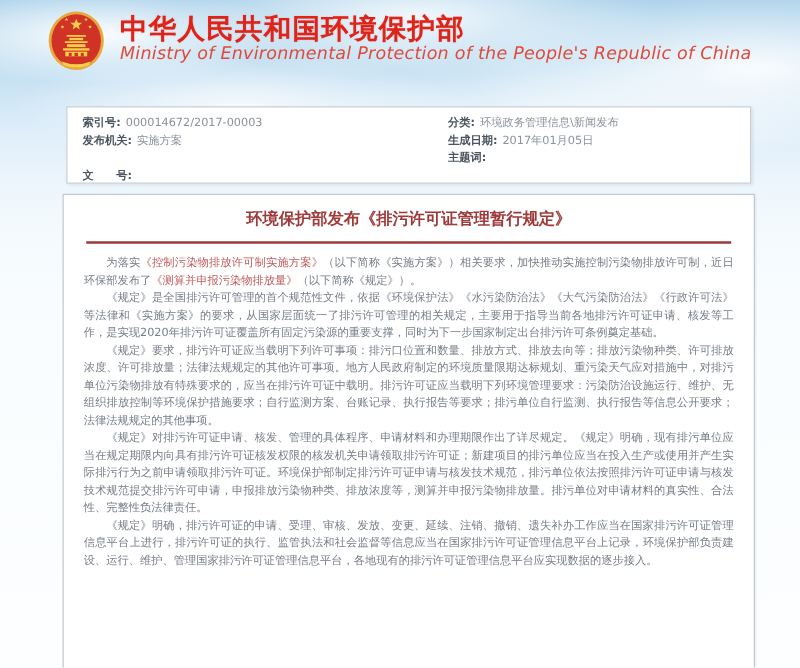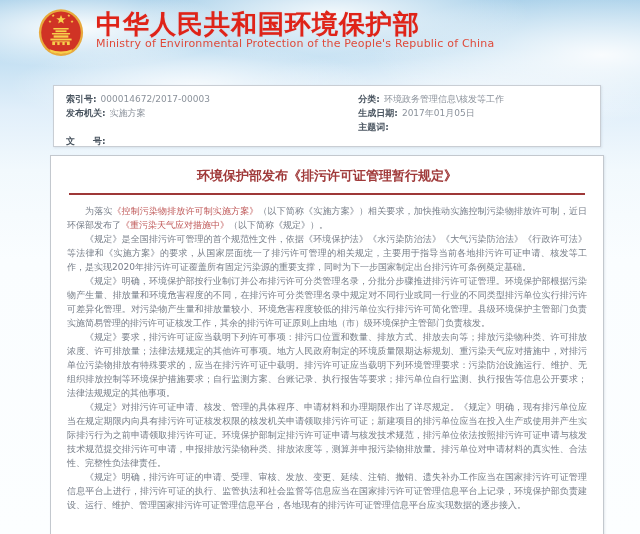--- a/index.html
+++ b/index.html
@@ -14,23 +14,23 @@
       radial-gradient(ellipse 320px 90px at 94% 55px, rgba(255,255,255,.9), rgba(255,255,255,0) 72%),
       radial-gradient(ellipse 260px 60px at 30% 86px, rgba(255,255,255,.8), rgba(255,255,255,0) 70%),
       radial-gradient(ellipse 300px 70px at 70% 95px, rgba(255,255,255,.65), rgba(255,255,255,0) 70%),
       linear-gradient(180deg, #a6cfe9 0px, #c2dff2 55px, #e1effa 110px, #f2f9fd 170px, #fafdff 260px, #fcfeff 100%);
   }
 
   
   .site-header { position:absolute; left:38px; top:6px; height:60px; display:flex; align-items:flex-start; }
   .emblem { width:46px; height:52px; margin-top:2px; }
   .org { margin-left:12px; padding-top:6px; }
-  .org-cn { color:#df2318; font-size:26px; font-weight:bold; letter-spacing:1px; line-height:24px;
+  .org-cn { color:#df2318; font-size:22px; font-weight:bold; letter-spacing:1px; line-height:24px;
             text-shadow:0 0 1px rgba(223,35,24,.35); }
-  .org-en { color:#df4a3a; font-size:11px; line-height:11px; margin-top:2px; letter-spacing:.2px; }
+  .org-en { color:#df4a3a; font-size:14px; line-height:11px; margin-top:2px; letter-spacing:.2px;font-style:italic; }
 
   
   .meta-box {
     position:absolute; left:53px; top:85px; width:548px; height:62px;
     background:#fff; border:1px solid #c9ced4; padding:7px 12px 0 12px;
     box-shadow:1px 1px 2px rgba(120,140,160,.18);
   }
   .meta-grid { display:grid; grid-template-columns: 56% 44%; row-gap:2px; font-size:9px; line-height:12px; }
   .meta-field { white-space:nowrap; overflow:hidden; }
   .meta-field .lbl { color:#4a5560; font-weight:bold; margin-right:4px; }
@@ -87,21 +87,21 @@
       <div class="org-en">Ministry of Environmental Protection of the People's Republic of China</div>
     </div>
   </header>
 
   <section class="meta-box">
     <div class="meta-grid">
       <div class="meta-field">
         <span class="lbl">索引号:</span><span class="val">000014672/2017-00003</span>
       </div>
       <div class="meta-field">
-        <span class="lbl">分类:</span><span class="val">环境政务管理信息\核发等工作</span>
+        <span class="lbl">分类:</span><span class="val">环境政务管理信息\新闻发布</span>
       </div>
       <div class="meta-field">
         <span class="lbl">发布机关:</span><span class="val">实施方案</span>
       </div>
       <div class="meta-field">
         <span class="lbl">生成日期:</span><span class="val">2017年01月05日</span>
       </div>
       <div class="meta-field"></div>
       <div class="meta-field">
         <span class="lbl">主题词:</span><span class="val"></span>
@@ -109,22 +109,21 @@
       <div class="meta-field">
         <span class="lbl">文　　号:</span><span class="val"></span>
       </div>
     </div>
   </section>
 
   <section class="doc-box">
     <h1 class="doc-title">环境保护部发布《排污许可证管理暂行规定》</h1>
     <div class="title-rule"></div>
     <div class="doc-body" id="doc-body">
-        <p><span>为落实</span><span class="doc-link">《控制污染物排放许可制实施方案》</span><span>（以下简称《实施方案》）相关要求，加快推动实施控制污染物排放许可制，近日环保部发布了</span><span class="doc-link">《重污染天气应对措施中》</span><span>（以下简称《规定》）。</span></p>
+        <p><span>为落实</span><span class="doc-link">《控制污染物排放许可制实施方案》</span><span>（以下简称《实施方案》）相关要求，加快推动实施控制污染物排放许可制，近日环保部发布了</span><span class="doc-link">《测算并申报污染物排放量》</span><span>（以下简称《规定》）。</span></p>
         <p><span>《规定》是全国排污许可管理的首个规范性文件，依据《环境保护法》《水污染防治法》《大气污染防治法》《行政许可法》等法律和《实施方案》的要求，从国家层面统一了排污许可管理的相关规定，主要用于指导当前各地排污许可证申请、核发等工作，是实现2020年排污许可证覆盖所有固定污染源的重要支撑，同时为下一步国家制定出台排污许可条例奠定基础。</span></p>
-        <p><span>《规定》明确，环境保护部按行业制订并公布排污许可分类管理名录，分批分步骤推进排污许可证管理。环境保护部根据污染物产生量、排放量和环境危害程度的不同，在排污许可分类管理名录中规定对不同行业或同一行业的不同类型排污单位实行排污许可差异化管理。对污染物产生量和排放量较小、环境危害程度较低的排污单位实行排污许可简化管理。县级环境保护主管部门负责实施简易管理的排污许可证核发工作，其余的排污许可证原则上由地（市）级环境保护主管部门负责核发。</span></p>
         <p><span>《规定》要求，排污许可证应当载明下列许可事项：排污口位置和数量、排放方式、排放去向等；排放污染物种类、许可排放浓度、许可排放量；法律法规规定的其他许可事项。地方人民政府制定的环境质量限期达标规划、重污染天气应对措施中，对排污单位污染物排放有特殊要求的，应当在排污许可证中载明。排污许可证应当载明下列环境管理要求：污染防治设施运行、维护、无组织排放控制等环境保护措施要求；自行监测方案、台账记录、执行报告等要求；排污单位自行监测、执行报告等信息公开要求；法律法规规定的其他事项。</span></p>
         <p><span>《规定》对排污许可证申请、核发、管理的具体程序、申请材料和办理期限作出了详尽规定。《规定》明确，现有排污单位应当在规定期限内向具有排污许可证核发权限的核发机关申请领取排污许可证；新建项目的排污单位应当在投入生产或使用并产生实际排污行为之前申请领取排污许可证。环境保护部制定排污许可证申请与核发技术规范，排污单位依法按照排污许可证申请与核发技术规范提交排污许可申请，申报排放污染物种类、排放浓度等，测算并申报污染物排放量。排污单位对申请材料的真实性、合法性、完整性负法律责任。</span></p>
         <p><span>《规定》明确，排污许可证的申请、受理、审核、发放、变更、延续、注销、撤销、遗失补办工作应当在国家排污许可证管理信息平台上进行，排污许可证的执行、监管执法和社会监督等信息应当在国家排污许可证管理信息平台上记录，环境保护部负责建设、运行、维护、管理国家排污许可证管理信息平台，各地现有的排污许可证管理信息平台应实现数据的逐步接入。</span></p>
       </div>
   </section>
 
 </div>
 
 </body></html>

